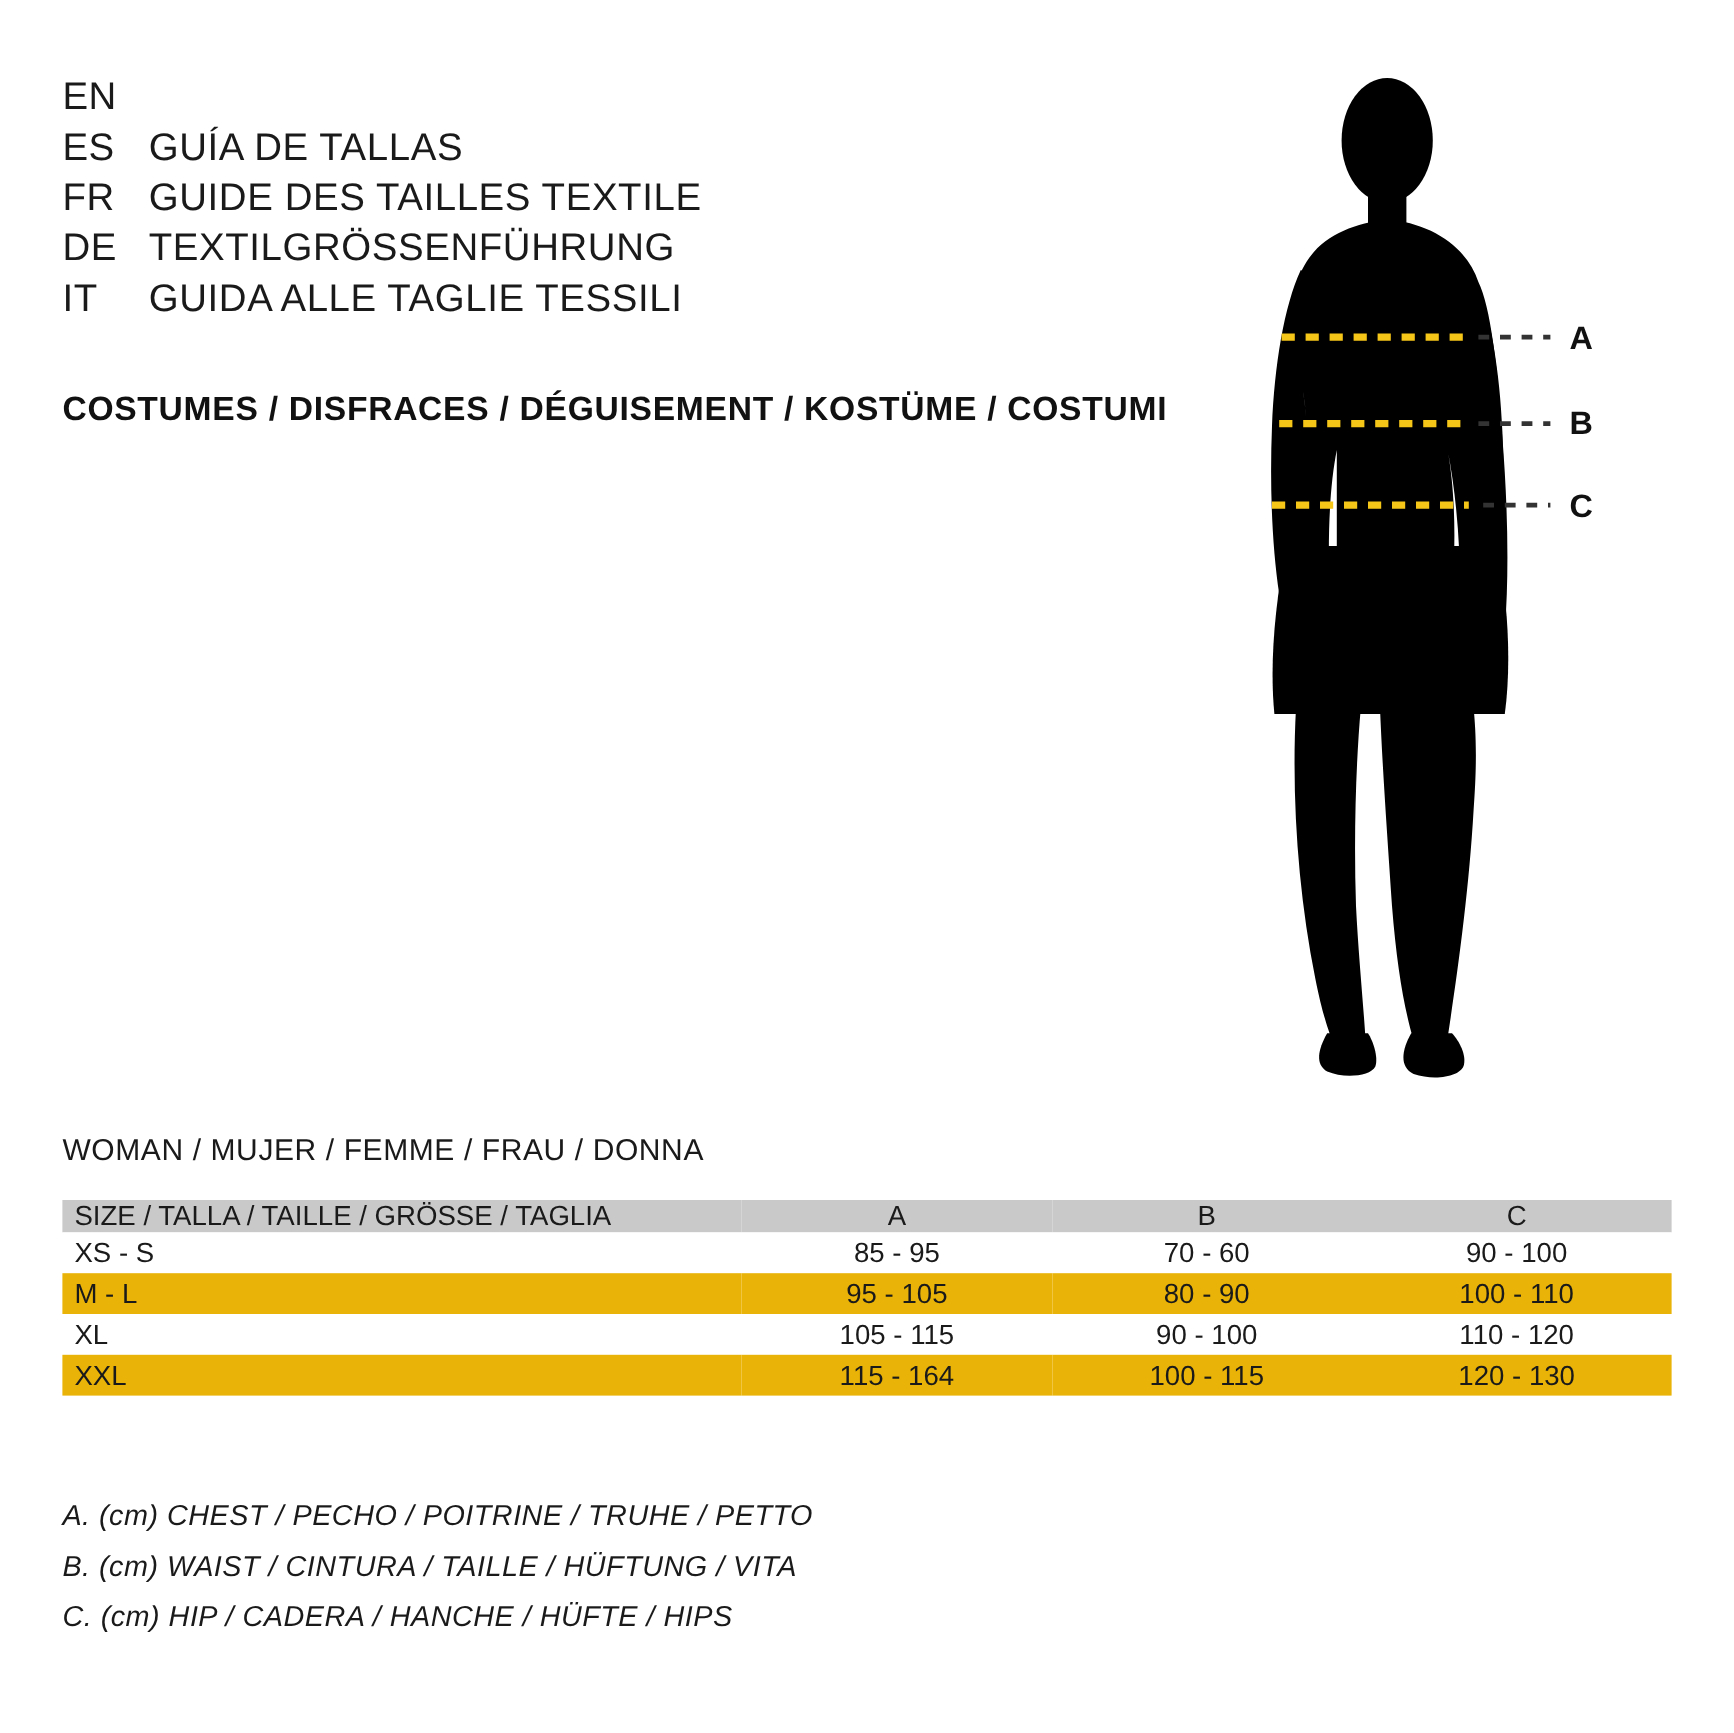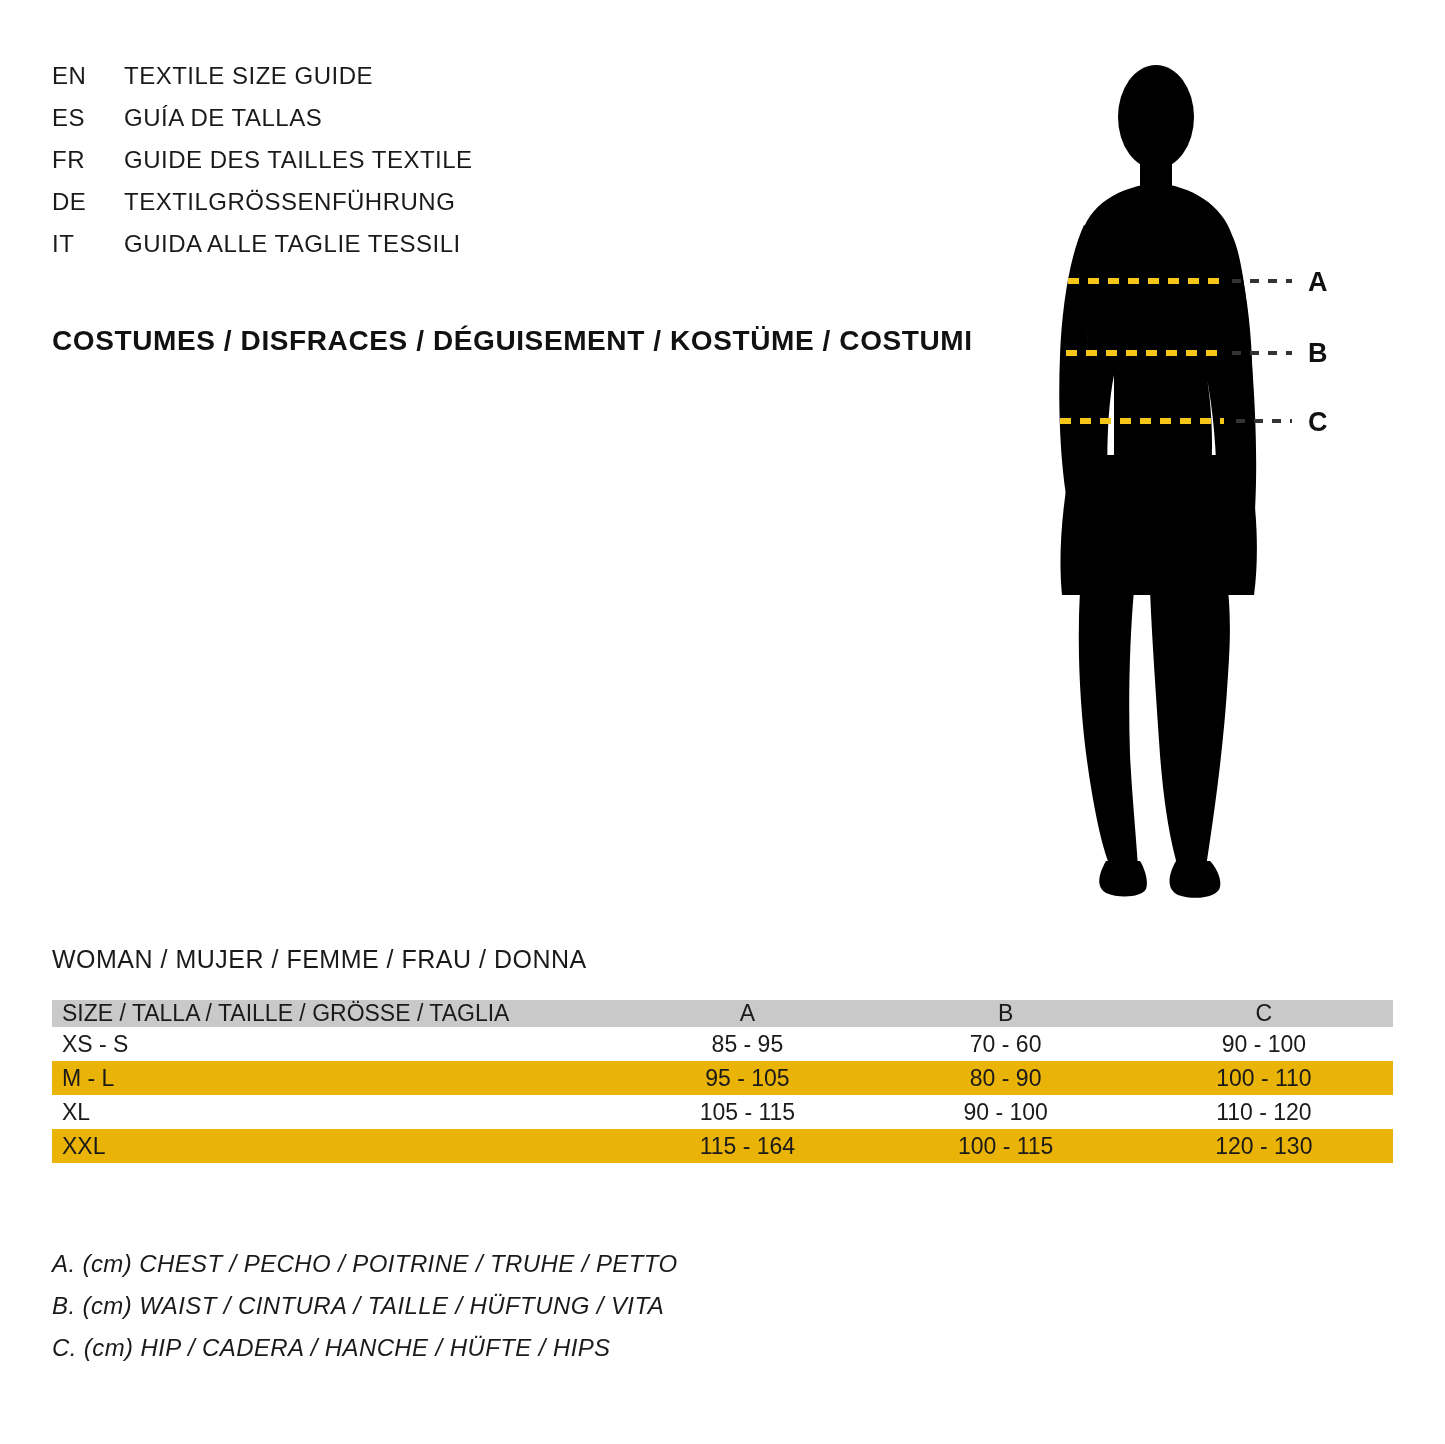--- a/index.html
+++ b/index.html
@@ -20,21 +20,21 @@
   .lang-block {
     position: absolute;
     left: 52px;
     top: 62px;
     width: 980px;
   }
   .lang-row {
     display: flex;
     align-items: baseline;
     height: 42px;
-    font-size: 24px;
+    font-size: 32px;
     letter-spacing: 0.5px;
     color: #1a1a1a;
   }
   .lang-code {
     width: 72px;
     flex: 0 0 72px;
   }
   .lang-text {
     flex: 1 1 auto;
   }
@@ -133,21 +133,20 @@
     line-height: 42px;
     white-space: nowrap;
   }
 </style>
 </head>
 <body>
 
 <div class="lang-block">
   <div class="lang-row">
     <span class="lang-code">EN</span>
-    <span class="lang-text">TEXTILE SIZE GUIDE</span>
   </div>
   <div class="lang-row">
     <span class="lang-code">ES</span>
     <span class="lang-text">GUÍA DE TALLAS</span>
   </div>
   <div class="lang-row">
     <span class="lang-code">FR</span>
     <span class="lang-text">GUIDE DES TAILLES TEXTILE</span>
   </div>
   <div class="lang-row">

